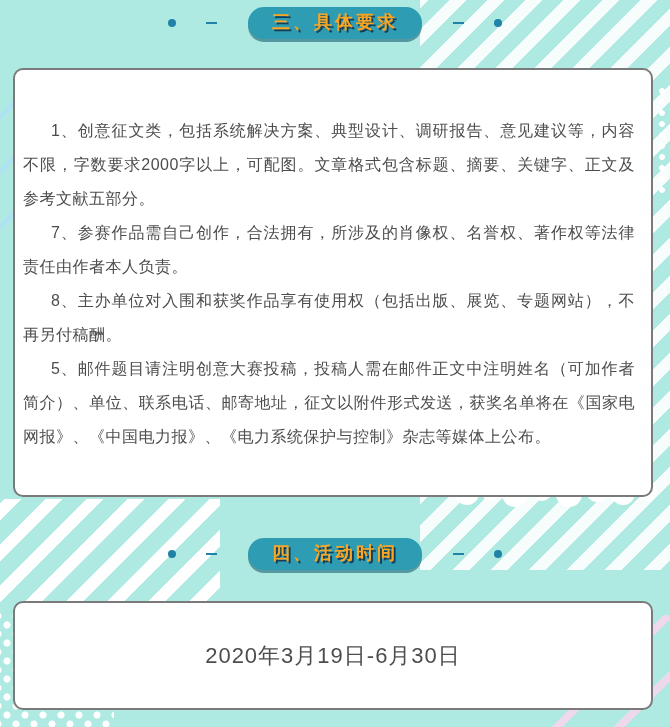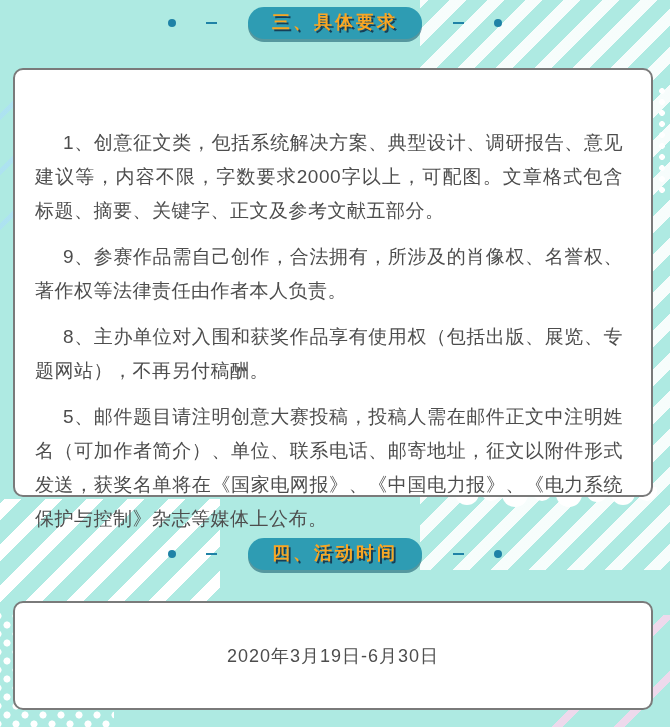--- a/index.html
+++ b/index.html
@@ -61,29 +61,29 @@
     white-space:nowrap;
   }
   
   .content-box{
     position:absolute;left:13px;width:640px;
     background:#ffffff;border:2px solid #7a7a7a;border-radius:10px;
     box-sizing:border-box;z-index:2;
   }
   .box-requirements{top:68px;height:429px;padding:44px 16px 0 8px;}
   .box-requirements p{
-    margin:12px;font-size:19px;line-height:34px;color:#4d4d4d;
+    margin:0;font-size:16px;line-height:34px;color:#4d4d4d;
     text-indent:28px;text-align:justify;letter-spacing:.5px;
   }
   .box-date{
     top:601px;height:109px;
     display:flex;align-items:center;justify-content:center;
   }
   .date-text{
-    font-size:18px;color:#4d4d4d;letter-spacing:1px;margin:0;
+    font-size:22px;color:#4d4d4d;letter-spacing:1px;margin:0;
   }
 </style>
 </head>
 <body>
 
 <div class="page">
 
   <div class="deco stripes-top-right"></div>
   <div class="deco stripes-top-left"></div>
   <div class="deco dots-column"></div>
@@ -94,21 +94,21 @@
   <div class="section-badge badge-1">
     <span class="connector-dot"></span>
     <span class="connector-line"></span>
     <span class="badge-pill">三、具体要求</span>
     <span class="connector-line"></span>
     <span class="connector-dot"></span>
   </div>
 
   <div class="content-box box-requirements">
     <p>1、创意征文类，包括系统解决方案、典型设计、调研报告、意见建议等，内容不限，字数要求2000字以上，可配图。文章格式包含标题、摘要、关键字、正文及参考文献五部分。</p>
-    <p>9、参赛作品需自己创作，合法拥有，所涉及的肖像权、名誉权、著作权等法律责任由作者本人负责。</p>
+    <p>7、参赛作品需自己创作，合法拥有，所涉及的肖像权、名誉权、著作权等法律责任由作者本人负责。</p>
     <p>8、主办单位对入围和获奖作品享有使用权（包括出版、展览、专题网站），不再另付稿酬。</p>
     <p>5、邮件题目请注明创意大赛投稿，投稿人需在邮件正文中注明姓名（可加作者简介）、单位、联系电话、邮寄地址，征文以附件形式发送，获奖名单将在《国家电网报》、《中国电力报》、《电力系统保护与控制》杂志等媒体上公布。</p>
   </div>
 
   <svg class="deco cloud-scallop" width="220" height="28" viewBox="0 0 220 28">
     <circle cx="22" cy="6" r="12" fill="#ffffff"></circle>
     <circle cx="46" cy="4" r="10" fill="#ffffff"></circle>
     <circle cx="70" cy="7" r="13" fill="#ffffff"></circle>
     <circle cx="97" cy="4" r="10" fill="#ffffff"></circle>
     <circle cx="124" cy="7" r="13" fill="#ffffff"></circle>

